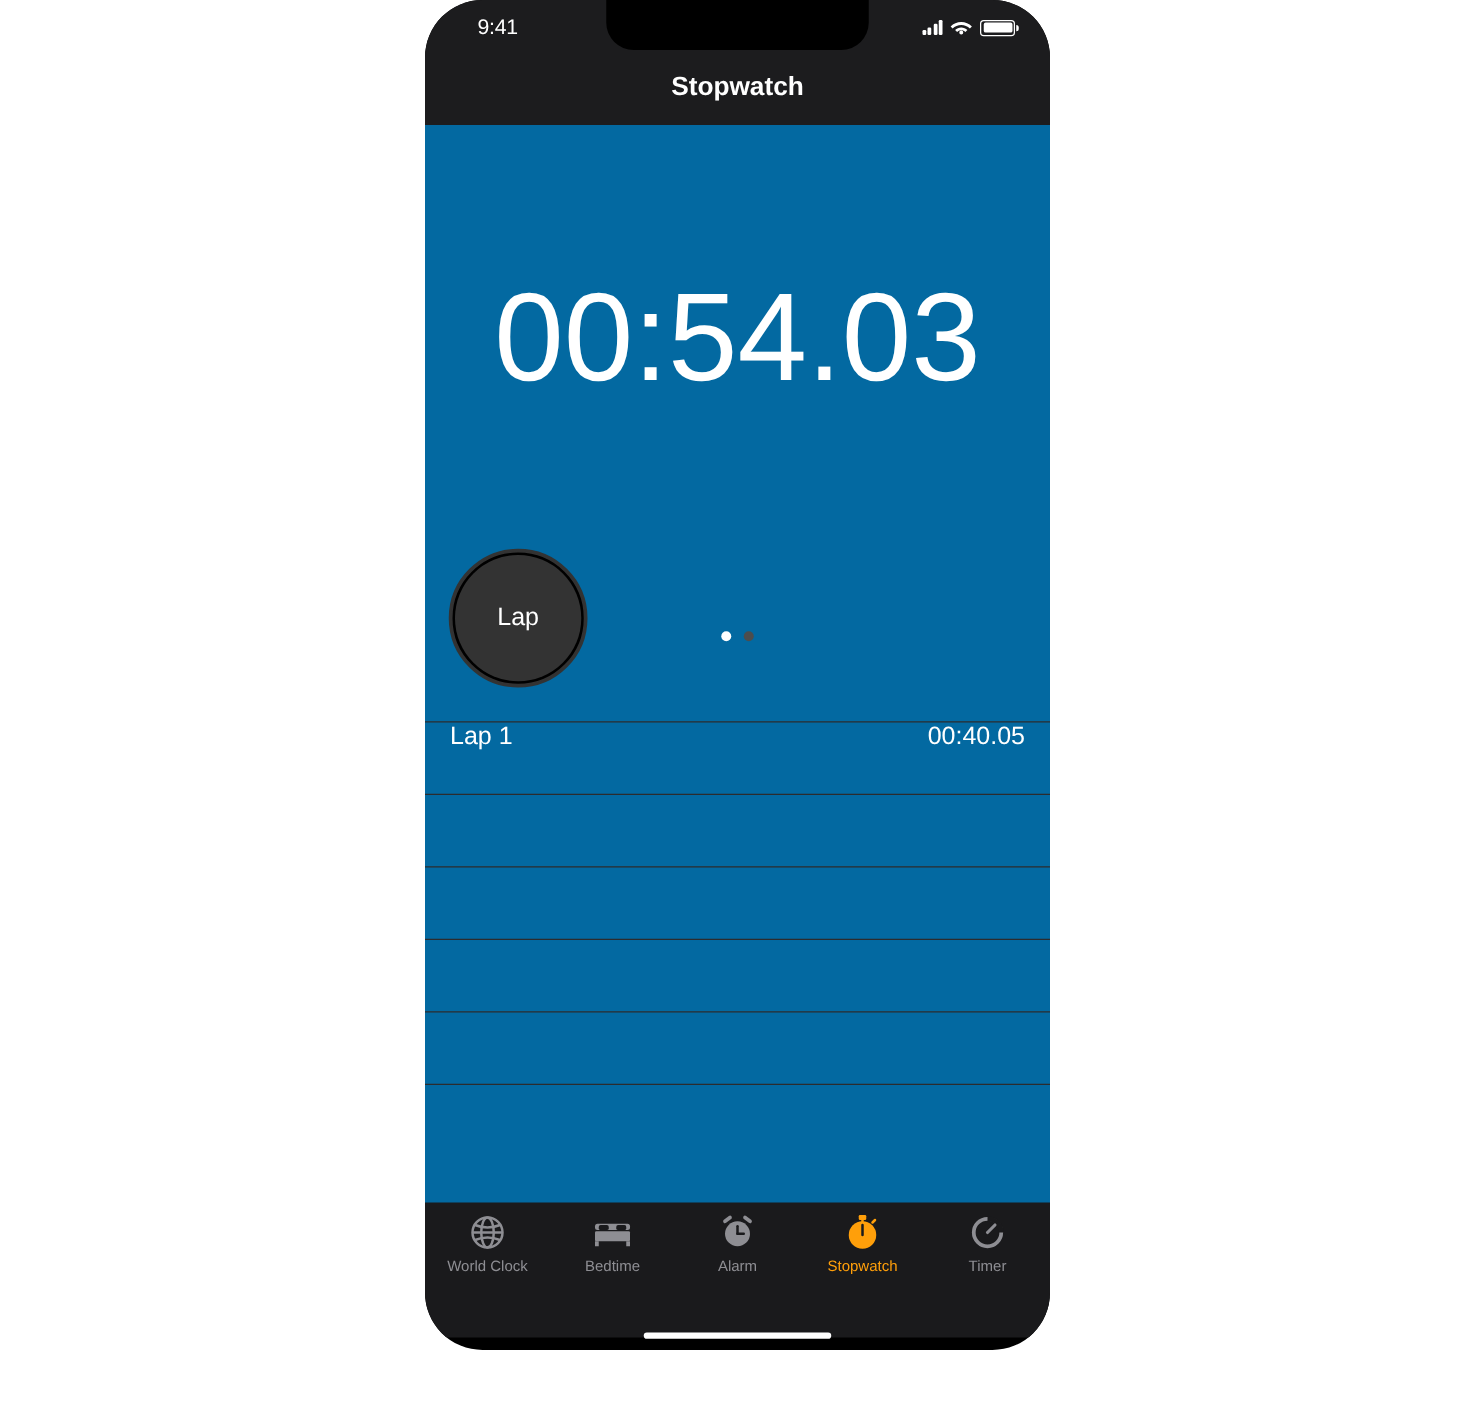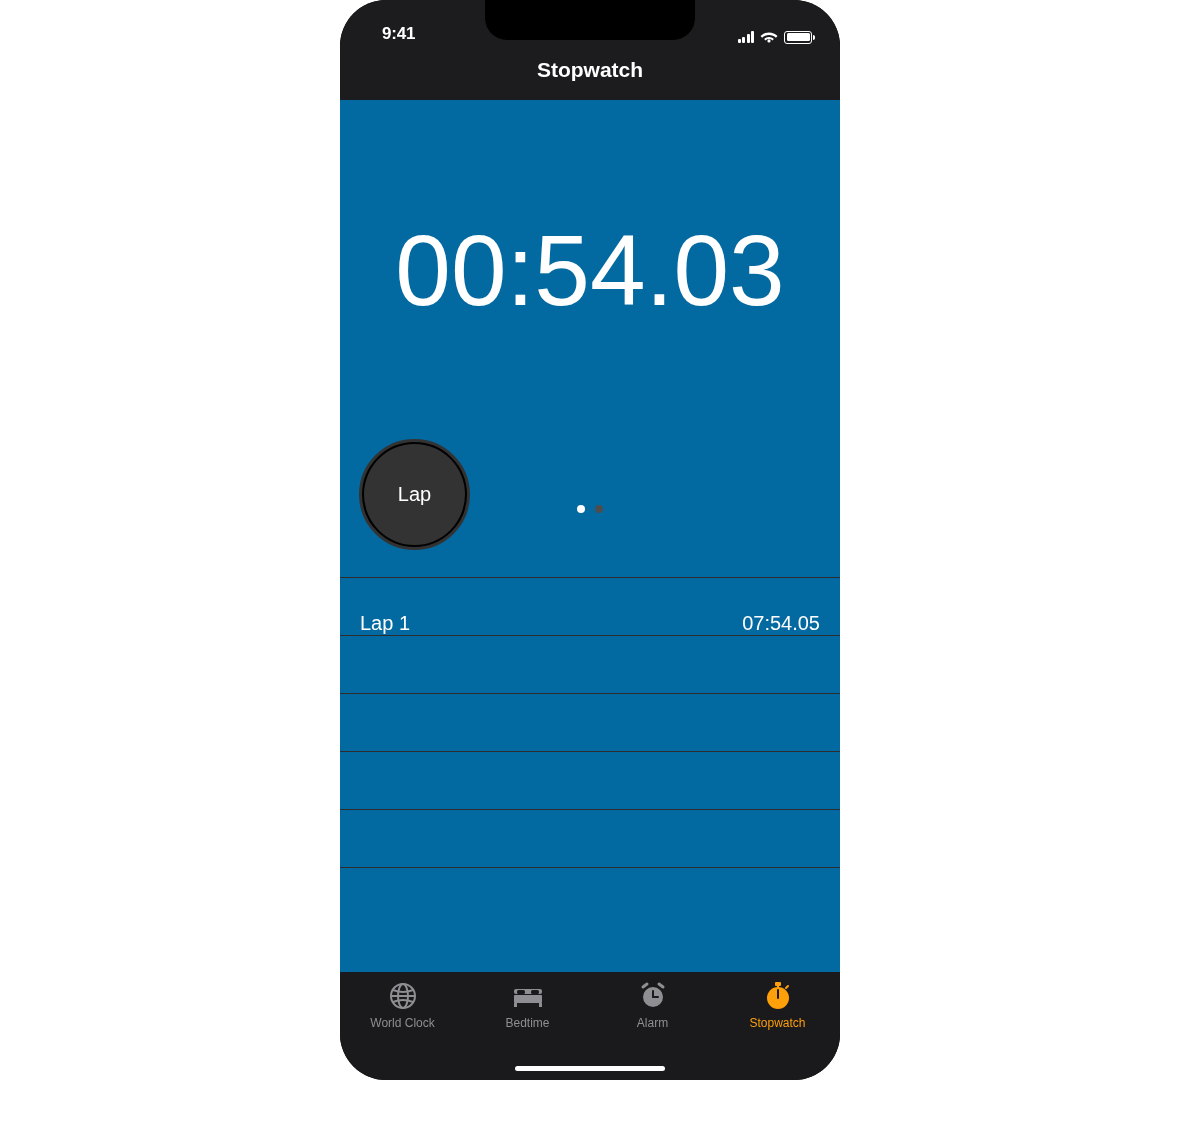--- a/index.html
+++ b/index.html
@@ -29,26 +29,26 @@
     width: 210px;
     height: 40px;
     background: #000;
     border-bottom-left-radius: 22px;
     border-bottom-right-radius: 22px;
     z-index: 10;
   }
   .status-bar {
     height: 44px;
     display: flex;
-    align-items: flex-end;
+    align-items: center;
     justify-content: space-between;
     padding: 0 28px 0 42px;
     background: #1c1c1e;
     font-size: 17px;
-    font-weight: 700;
+    font-weight: 400;
     color: #fff;
     position: relative;
   }
   .status-bar .time { letter-spacing: -0.2px; }
   .status-right { display: flex; align-items: center; gap: 6px; }
   .signal { display: flex; align-items: flex-end; gap: 1.5px; height: 12px; }
   .signal span { width: 3px; background: #fff; border-radius: 1px; display: block;}
   .signal span:nth-child(1){height:4px;}
   .signal span:nth-child(2){height:6px;}
   .signal span:nth-child(3){height:9px;}
@@ -126,29 +126,29 @@
     position:absolute; left:50%; top:50%; transform:translate(-50%,-50%);
   }
   .dot { width:8px; height:8px; border-radius:50%; background:#4d4d4d; }
   .dot.active { background:#fff; }
   .laps {
     border-top:0.5px solid #2c2c2e;
     flex:1;
     overflow:hidden;
   }
   .lap-row {
-    display:flex; justify-content:space-between; align-items:flex-end;
+    display:flex; justify-content:space-between; align-items:flex-start;
     height:58px; padding: 0 20px;
     border-bottom:0.5px solid #2c2c2e;
     color:#fff; font-size:20px;
     font-variant-numeric: tabular-nums;
   }
   .lap-row.empty .lap-label, .lap-row.empty .lap-time { visibility:hidden; }
   .tab-bar {
-    position:absolute; bottom:0; left:0; right:0;
+    position:absolute; bottom:10px; left:0; right:0;
     height:108px;
     background:#1a1a1c;
     display:flex;
     padding-top:8px;
     padding-bottom:28px;
   }
   .tab {
     flex:1;
     display:flex; flex-direction:column; align-items:center; gap:4px;
     color:#8e8e93; font-size:12px;
@@ -204,21 +204,21 @@
         <span class="dot active"></span>
         <span class="dot"></span>
       </div>
 
     </div>
 
     <div class="laps" id="laps-container">
 
     <div class="lap-row">
           <span class="lap-label">Lap 1</span>
-          <span class="lap-time">07:54.05</span>
+          <span class="lap-time">00:40.05</span>
         </div>
         <div class="lap-row empty">
           <span class="lap-label">.</span>
           <span class="lap-time">.</span>
         </div>
         <div class="lap-row empty">
           <span class="lap-label">.</span>
           <span class="lap-time">.</span>
         </div>
         <div class="lap-row empty">
@@ -275,16 +275,26 @@
           <svg width="30" height="32" viewBox="0 0 30 32">
             <circle cx="15" cy="18" r="11" fill="#ff9f0a"></circle>
             <rect x="12" y="2" width="6" height="4" rx="1" fill="#ff9f0a"></rect>
             <line x1="15" y1="6" x2="15" y2="8" stroke="#ff9f0a" stroke-width="2"></line>
             <line x1="15" y1="18" x2="15" y2="10" stroke="#1a1a1c" stroke-width="2" stroke-linecap="round"></line>
             <line x1="23" y1="8" x2="25" y2="6" stroke="#ff9f0a" stroke-width="2" stroke-linecap="round"></line>
           </svg>
         </div>
         <span>Stopwatch</span>
       </div>
+      <div class="tab">
+        <div class="icon-slot">
+          <svg width="30" height="30" viewBox="0 0 30 30">
+            <circle cx="15" cy="15" r="11" fill="none" stroke="#8e8e93" stroke-width="3"></circle>
+            <path d="M15 4 A11 11 0 0 1 26 15" fill="none" stroke="#1a1a1c" stroke-width="4"></path>
+            <line x1="15" y1="15" x2="21" y2="9" stroke="#8e8e93" stroke-width="2.5" stroke-linecap="round"></line>
+          </svg>
+        </div>
+        <span>Timer</span>
+      </div>
     </div>
 
   <div class="home-indicator"></div>
 </div>
 
 </body></html>

